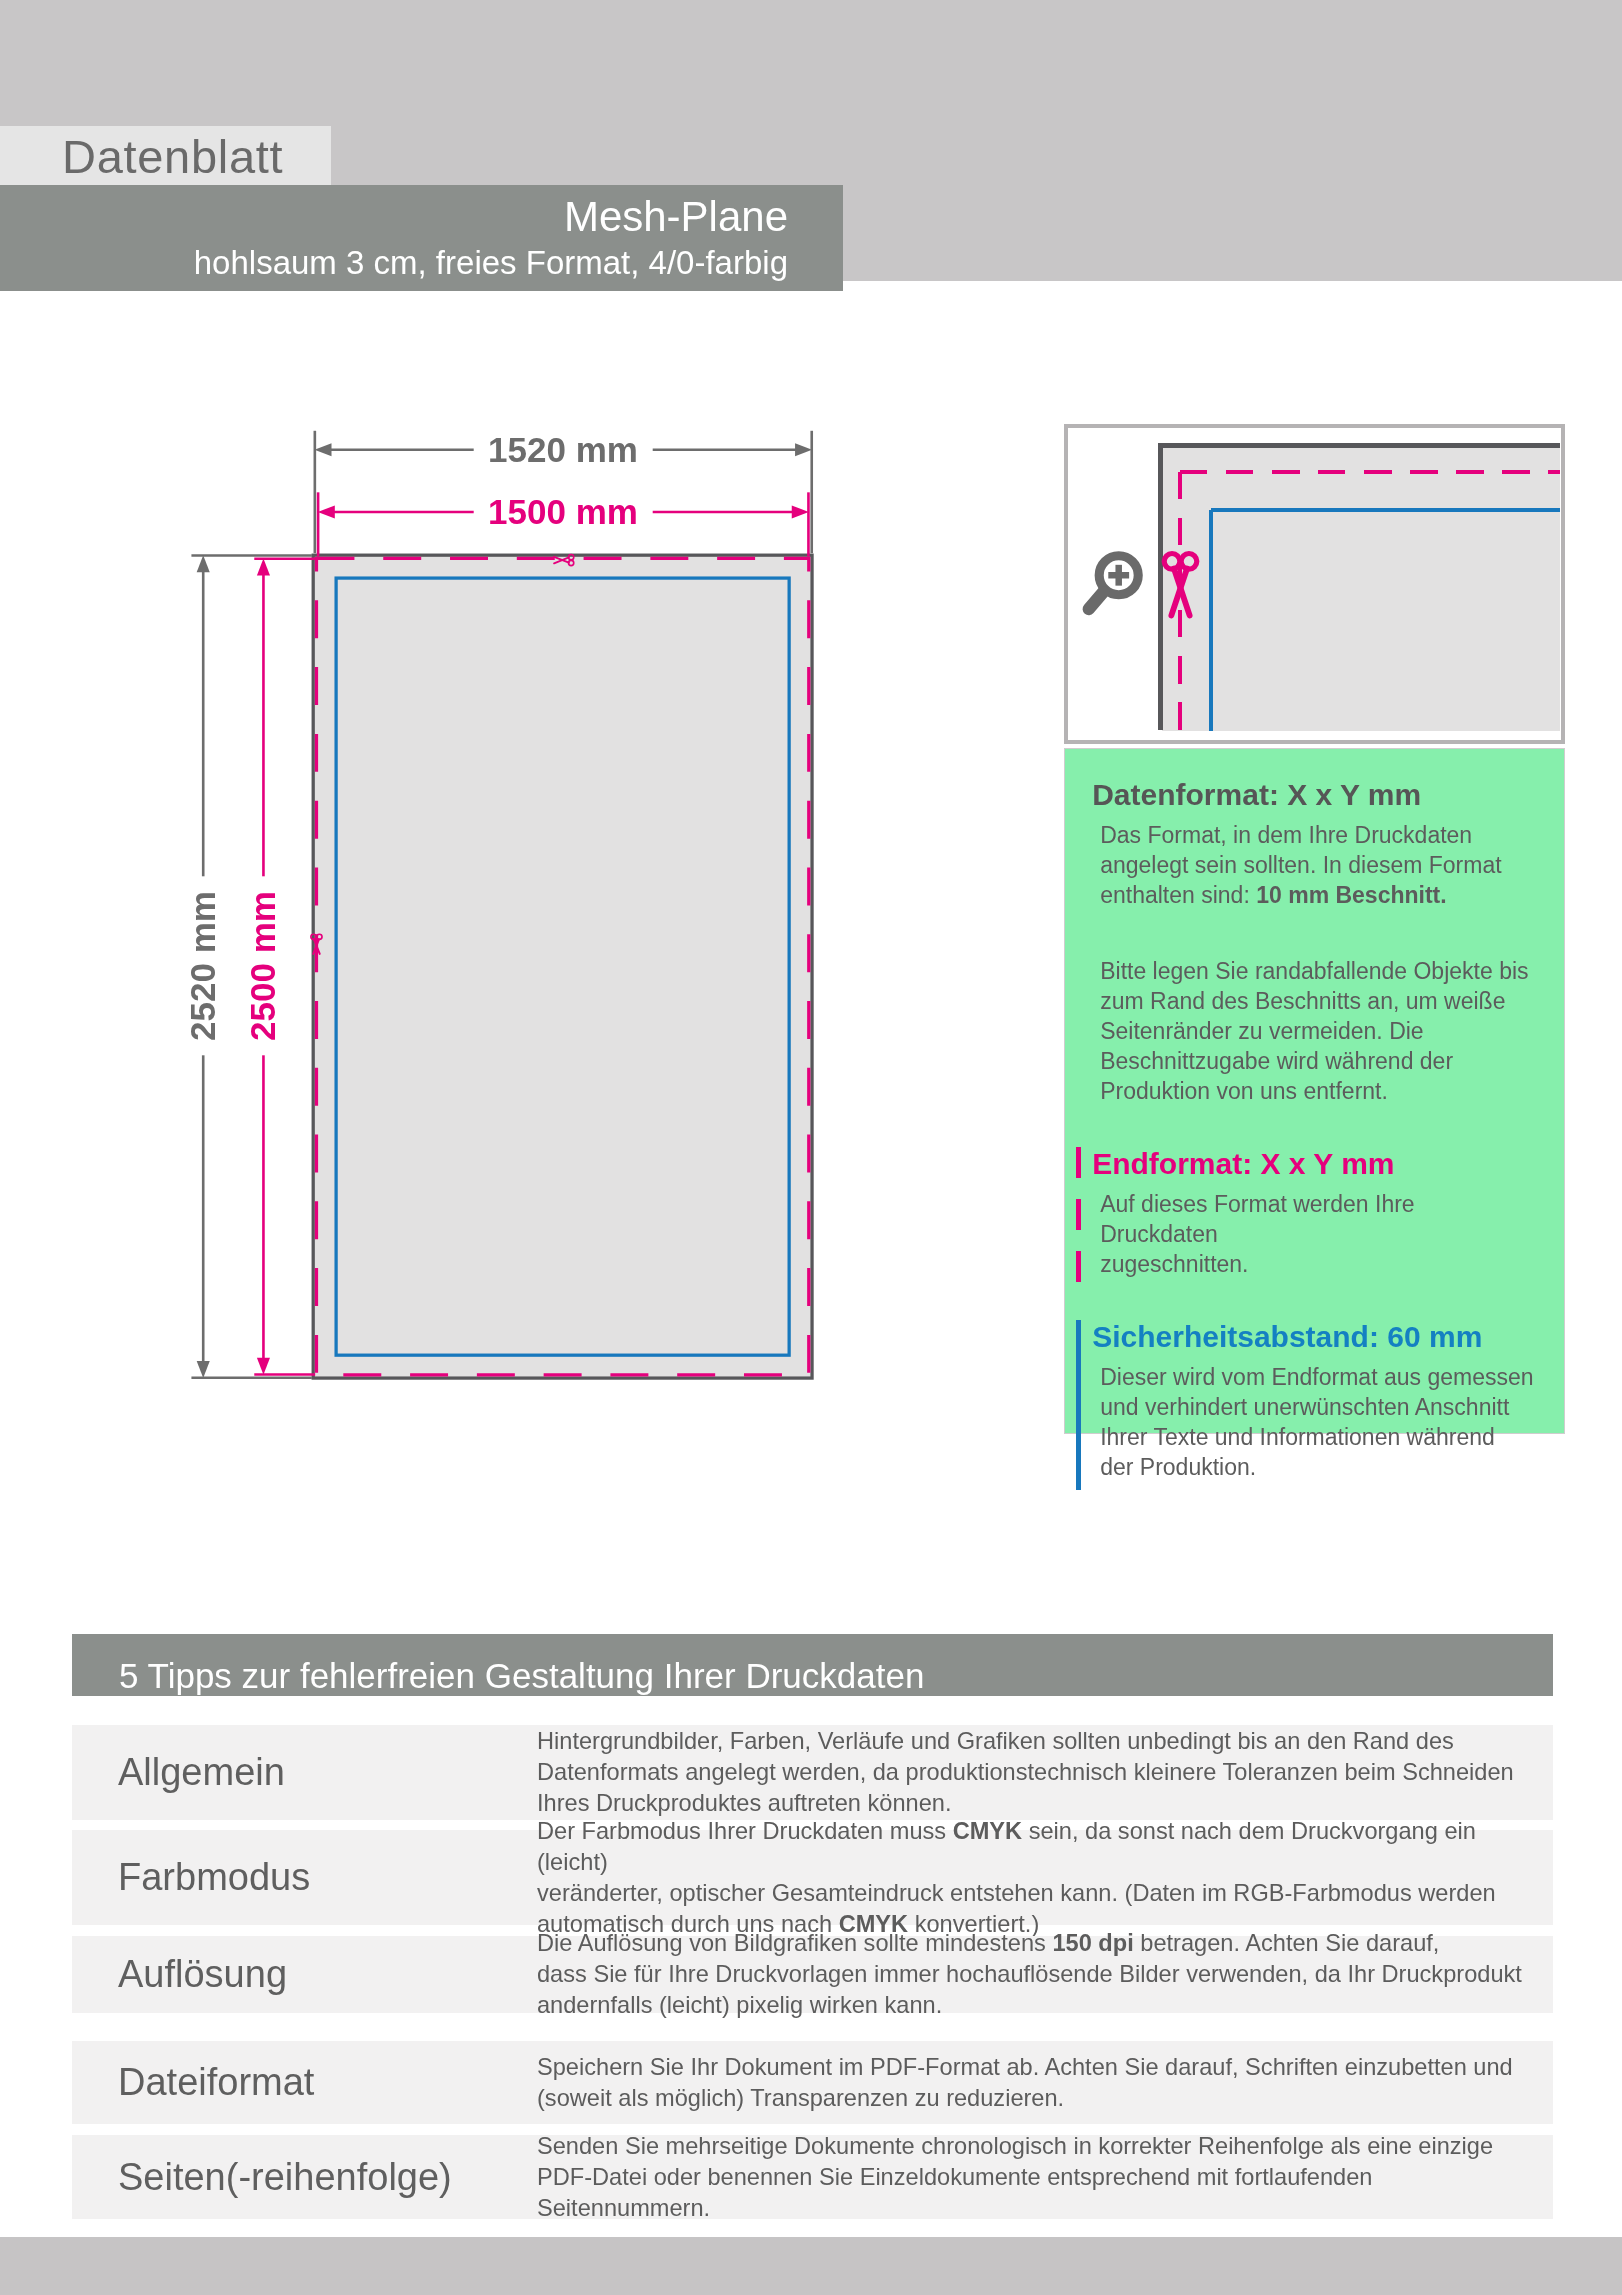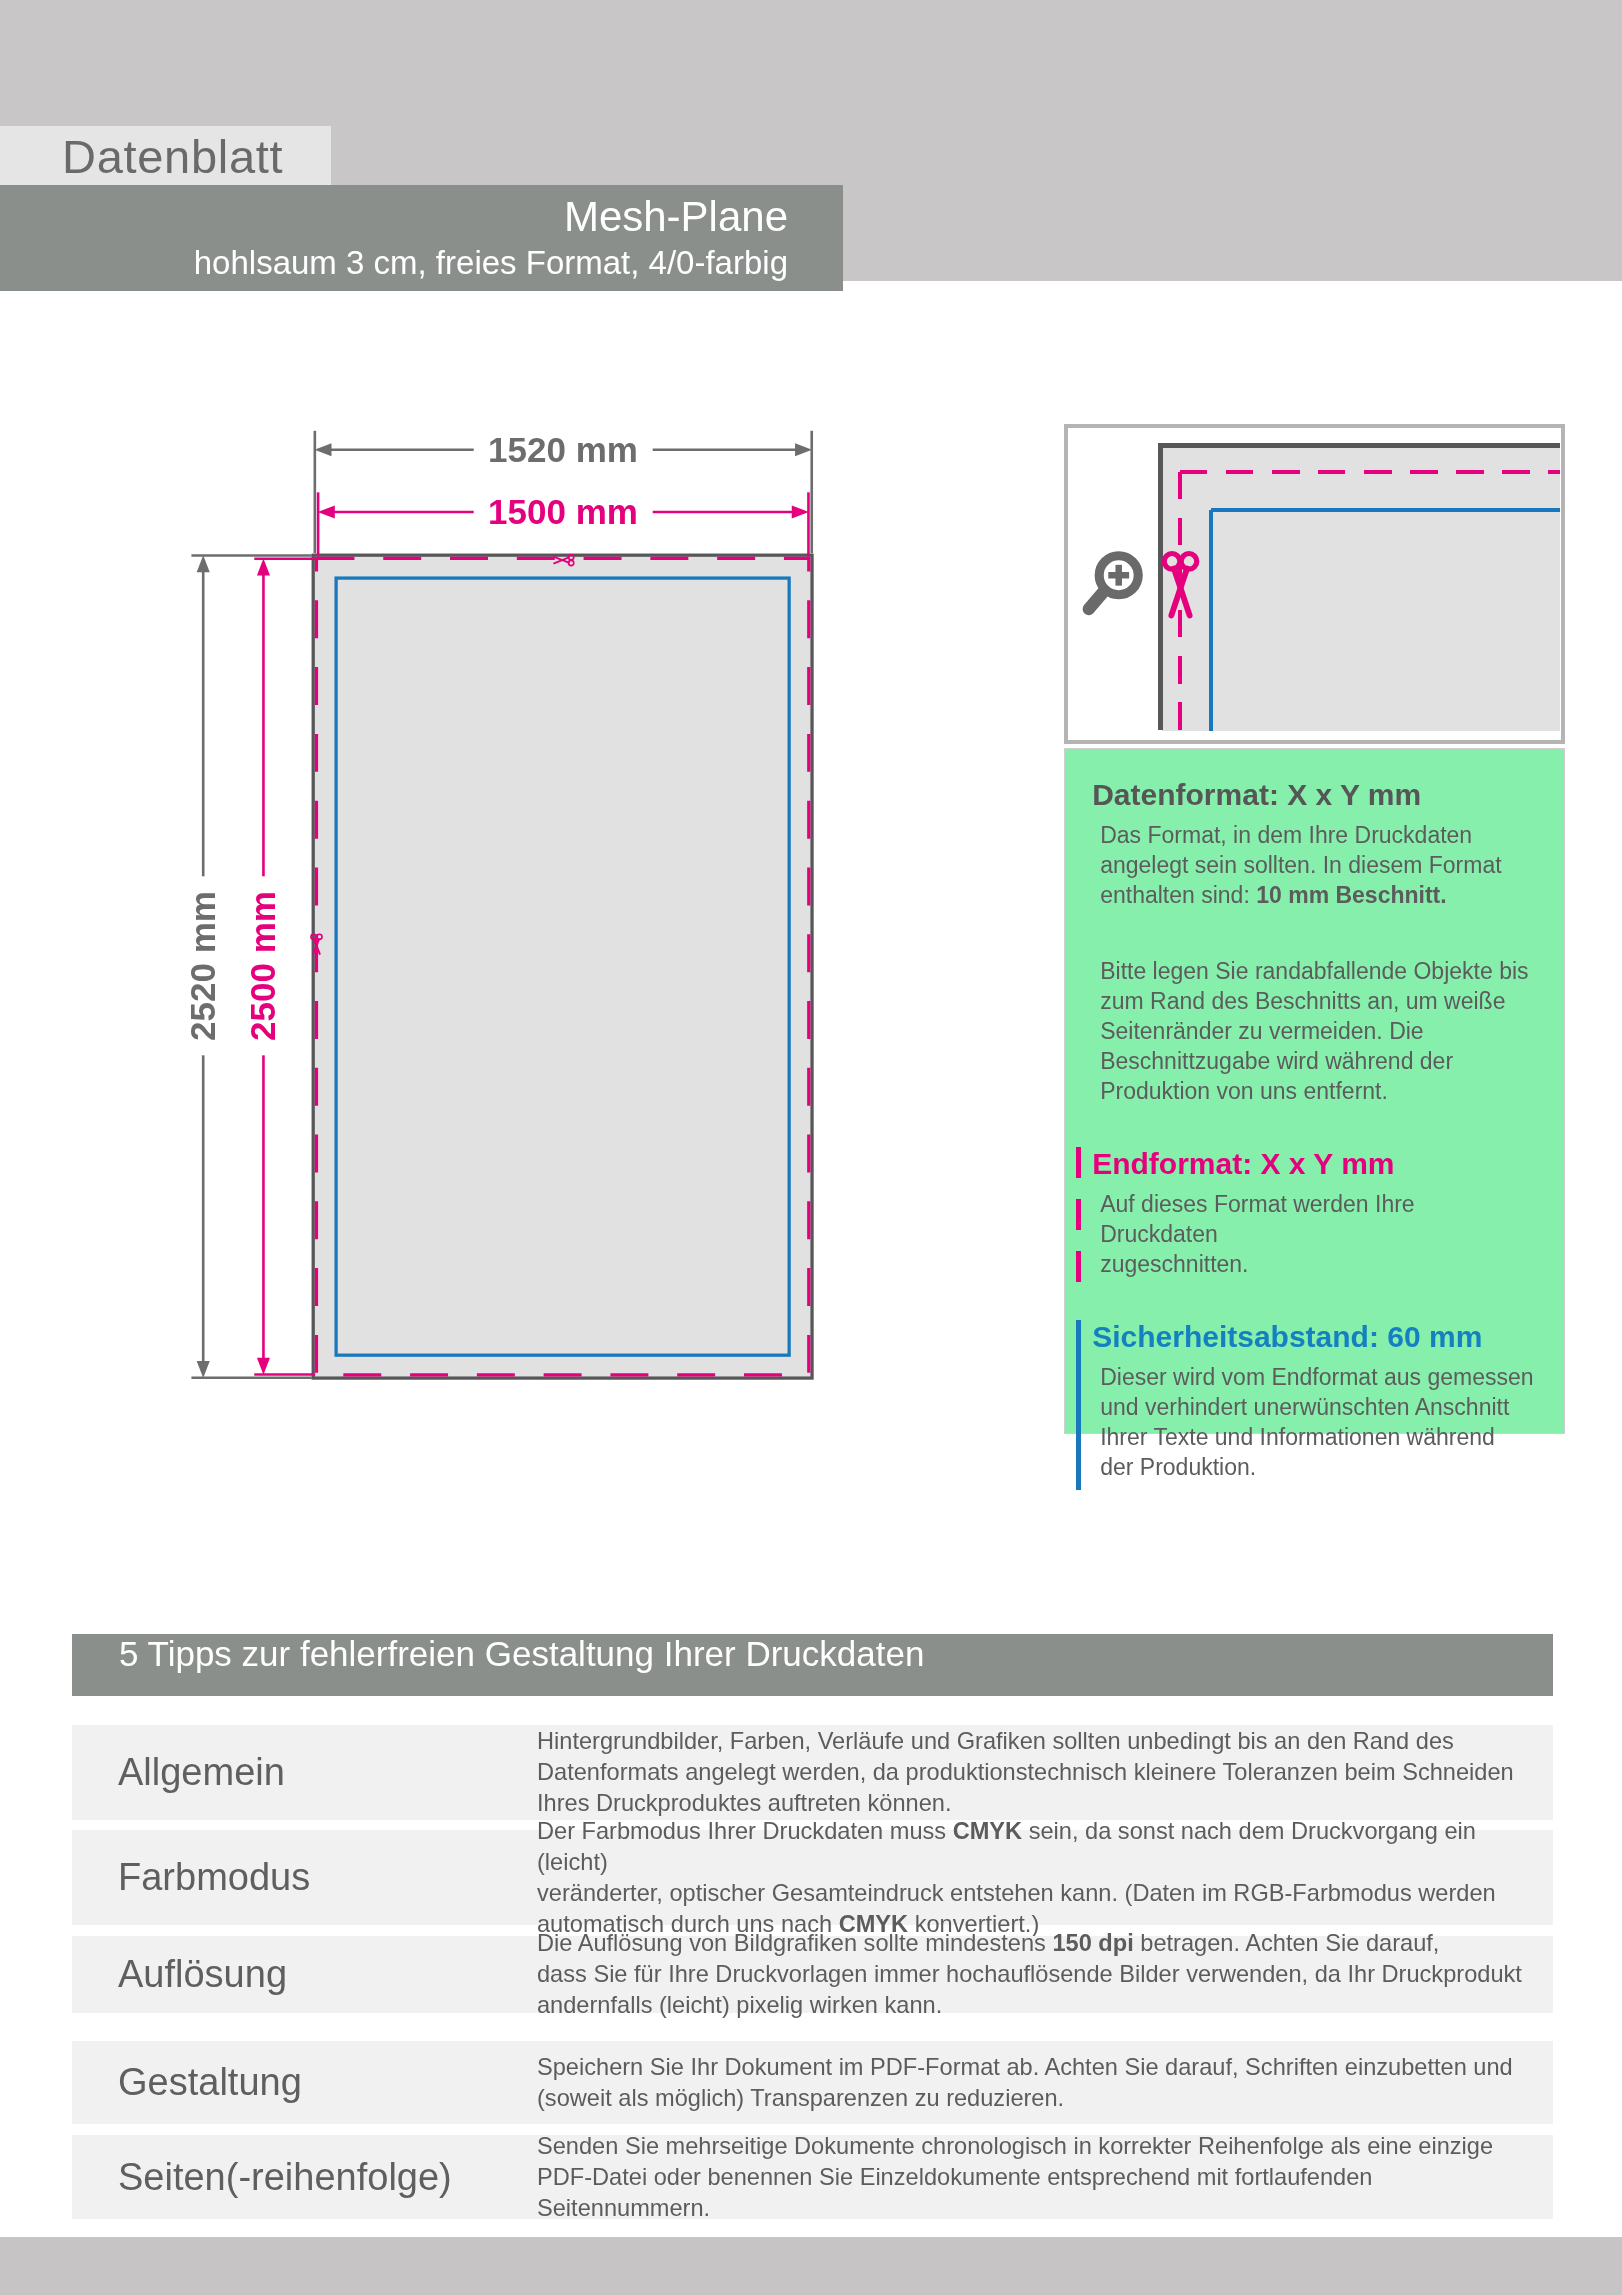--- a/index.html
+++ b/index.html
@@ -47,21 +47,21 @@
   .accent.dash{background:repeating-linear-gradient(180deg,#e5007d 0 31px,transparent 31px 52px);}
   .accent.solid{background:#1878bd;}
   .accent.none{background:transparent;}
   .blk h3{margin:0 0 3.9px 0;font-size:30px;line-height:34px;font-weight:bold;color:#565656;}
   .blk h3.mag{color:#e5007d;} .blk h3.blue{color:#1480c2;}
   .blk p{margin:8px;font-size:23px;line-height:30px;white-space:pre-line;}
   .gap46{height:30px;} .gap50{height:33px;}
 
   
   .tips-bar{position:absolute;left:72px;top:1634px;width:1481px;height:62px;background:#8b8f8c;
-            display:flex;align-items:flex-start;padding-left:47px;}
+            display:flex;align-items:flex-end;padding-left:47px;}
   .tips-bar .t{color:#ffffff;font-size:35px;}
   .tip-row{position:absolute;left:72px;width:1481px;background:#f2f1f1;display:flex;align-items:center;}
   .tip-row .lbl{flex:0 0 465px;padding-left:46px;font-size:38px;color:#5f5f5f;}
   .tip-row .body{font-size:23.6px;line-height:31px;color:#5c5c5c;white-space:pre-line;padding-right:19.6px;}
   .tip-row .body b, .blk p b{font-weight:bold;}
   .r1{top:1725px;height:95px;} .r2{top:1830px;height:95px;} .r3{top:1936px;height:77px;}
   .r4{top:2041px;height:83px;} .r5{top:2135px;height:84px;}
 
   .footer-band{position:absolute;left:0;top:2237px;width:1623px;height:59px;background:#c6c4c5;}
 </style>
@@ -214,21 +214,21 @@
 veränderter, optischer Gesamteindruck entstehen kann. (Daten im RGB-Farbmodus werden
 automatisch durch uns nach </span><b>CMYK</b><span> konvertiert.)</span></div>
   </div>
   <div class="tip-row r3">
     <div class="lbl">Auflösung</div>
     <div class="body"><span>Die Auflösung von Bildgrafiken sollte mindestens </span><b>150 dpi</b><span> betragen. Achten Sie darauf,
 dass Sie für Ihre Druckvorlagen immer hochauflösende Bilder verwenden, da Ihr Druckprodukt
 andernfalls (leicht) pixelig wirken kann.</span><b></b><span></span></div>
   </div>
   <div class="tip-row r4">
-    <div class="lbl">Gestaltung</div>
+    <div class="lbl">Dateiformat</div>
     <div class="body"><span>Speichern Sie Ihr Dokument im PDF-Format ab. Achten Sie darauf, Schriften einzubetten und
 (soweit als möglich) Transparenzen zu reduzieren.</span><b></b><span></span><b></b><span></span></div>
   </div>
   <div class="tip-row r5">
     <div class="lbl">Seiten(-reihenfolge)</div>
     <div class="body"><span>Senden Sie mehrseitige Dokumente chronologisch in korrekter Reihenfolge als eine einzige
 PDF-Datei oder benennen Sie Einzeldokumente entsprechend mit fortlaufenden Seitennummern.</span><b></b><span></span><b></b><span></span></div>
   </div>
 
   <div class="footer-band"></div>

